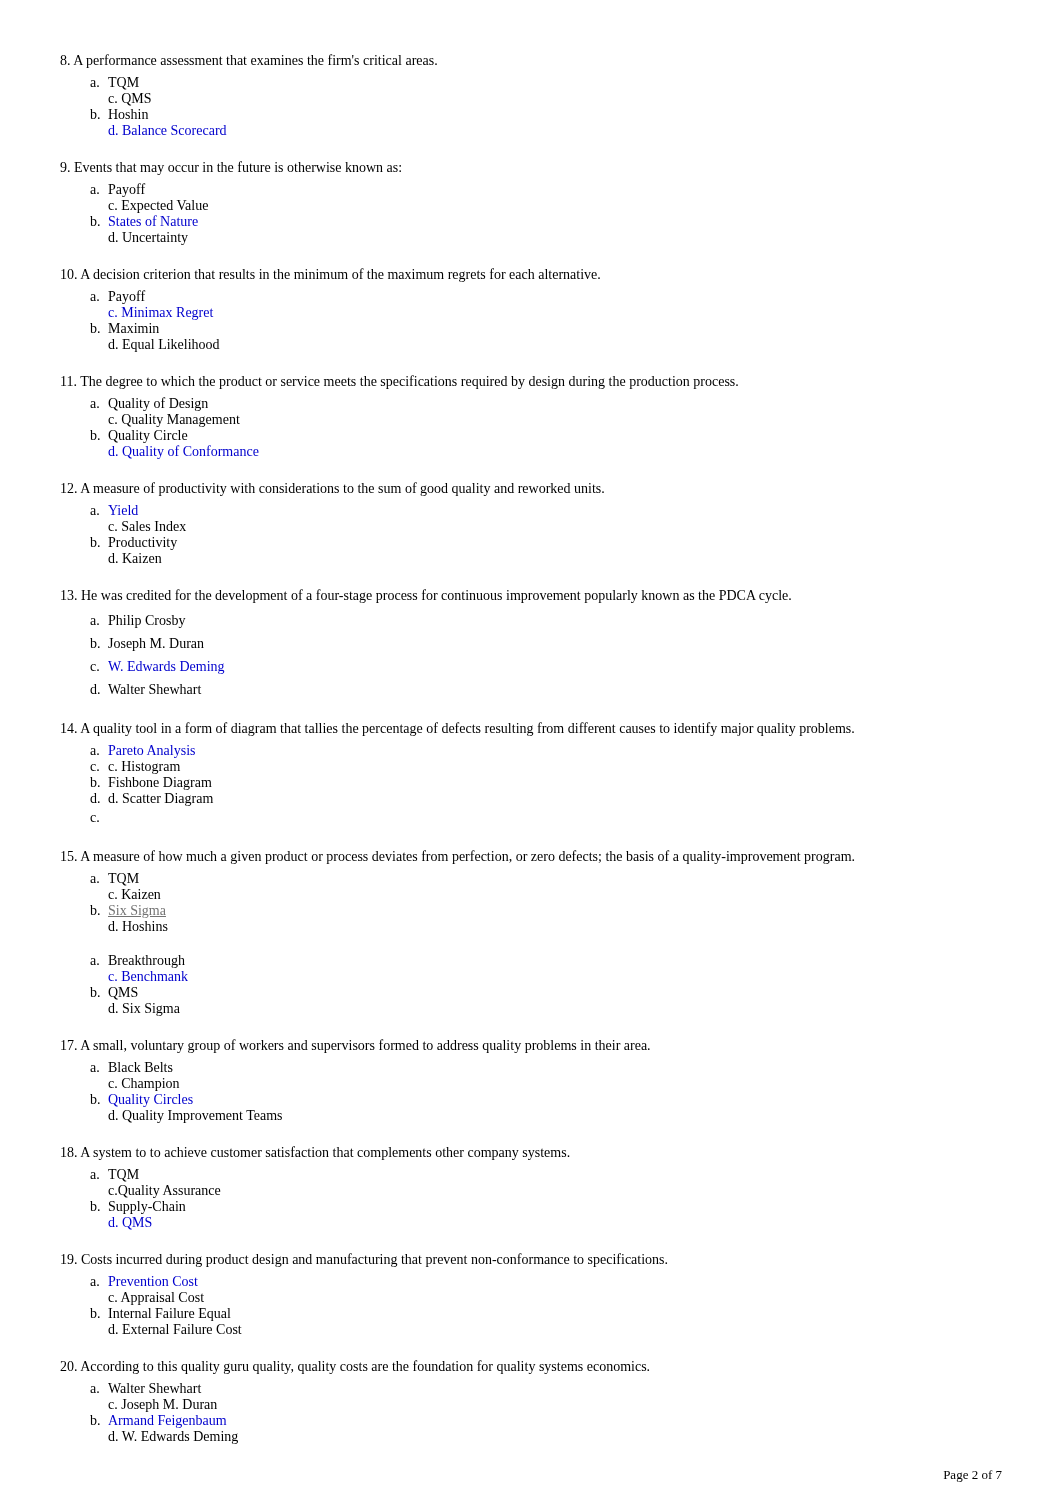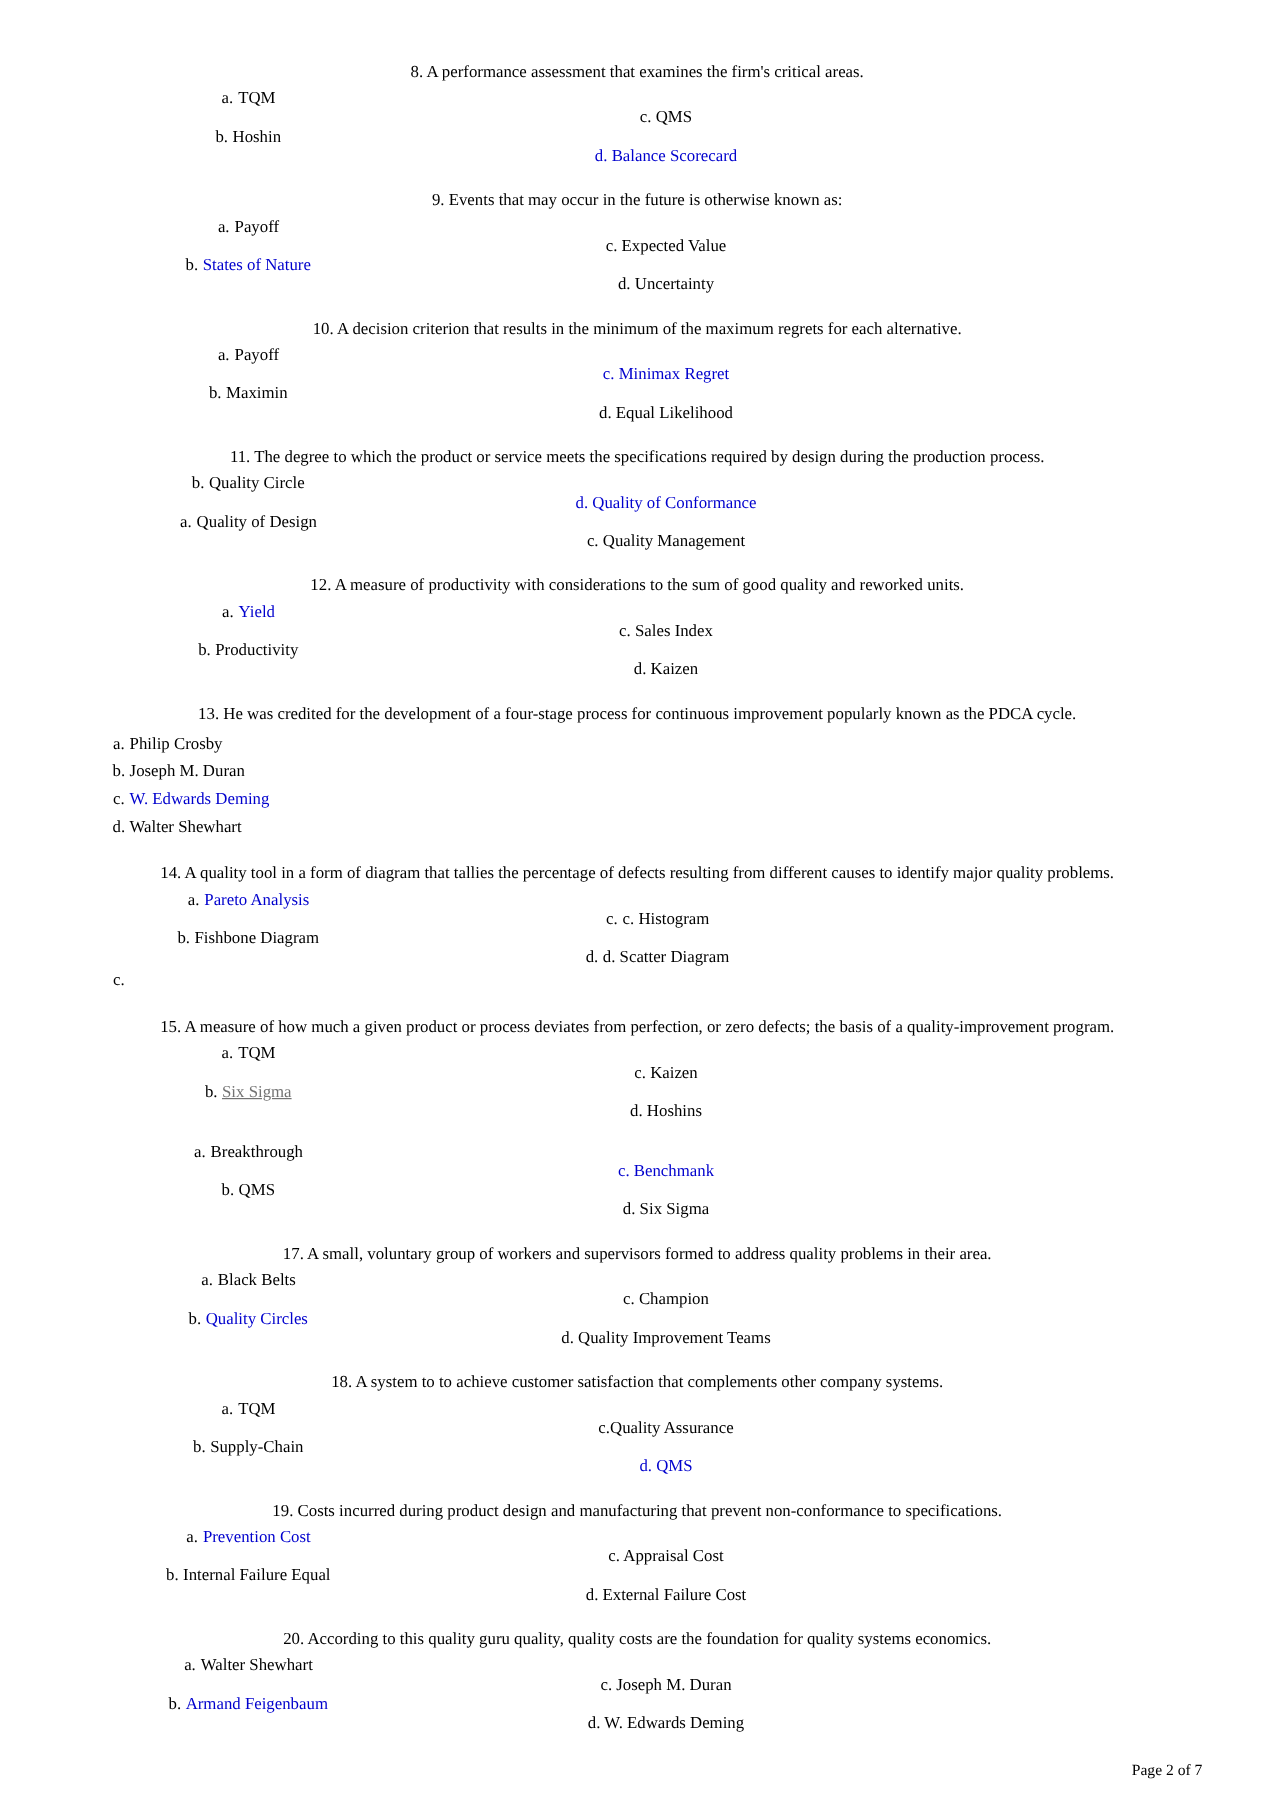--- a/index.html
+++ b/index.html
@@ -8,21 +8,20 @@
       font-size: 14px;
       color: #000;
       background: #fff;
       padding: 50px 60px;
       max-width: 1062px;
       min-height: 1505px;
       position: relative;
     }
     .question-block {
       margin-bottom: 18px;
-      text-align: center;
     }
     .question-text {
       margin-bottom: 4px;
       line-height: 1.5;
     }
     .option-row {
       display: flex;
       gap: 0;
       margin-bottom: 2px;
       line-height: 1.5;
@@ -91,26 +90,26 @@
         <div class="two-col">
           <div class="col-left"><span style="display: inline-block; width: 18px;">b.</span><span>Maximin</span></div>
           <div><span style="display: inline-block; width: 18px;"></span><span>d. Equal Likelihood</span></div>
         </div>
       </div>
     </div>
     <div class="question-block">
       <div class="question-text"><span>11. </span><span>The degree to which the product or service meets the specifications required by design during the production process.</span></div>
       <div class="sub-options">
         <div class="two-col">
+          <div class="col-left"><span style="display: inline-block; width: 18px;">a.</span><span>Quality of Design</span></div>
+          <div><span style="display: inline-block; width: 18px;"></span><span>c. Quality Management</span></div>
+        </div>
+        <div class="two-col">
           <div class="col-left"><span style="display: inline-block; width: 18px;">b.</span><span>Quality Circle</span></div>
           <div><span style="display: inline-block; width: 18px;"></span><span style="color: rgb(0, 0, 205);">d. Quality of Conformance</span></div>
-        </div>
-        <div class="two-col">
-          <div class="col-left"><span style="display: inline-block; width: 18px;">a.</span><span>Quality of Design</span></div>
-          <div><span style="display: inline-block; width: 18px;"></span><span>c. Quality Management</span></div>
         </div>
       </div>
     </div>
     <div class="question-block">
       <div class="question-text"><span>12. </span><span>A measure of productivity with considerations to the sum of good quality and reworked units.</span></div>
       <div class="sub-options">
         <div class="two-col">
           <div class="col-left"><span style="display: inline-block; width: 18px;">a.</span><span style="color: rgb(0, 0, 205);">Yield</span></div>
           <div><span style="display: inline-block; width: 18px;"></span><span>c. Sales Index</span></div>
         </div>

